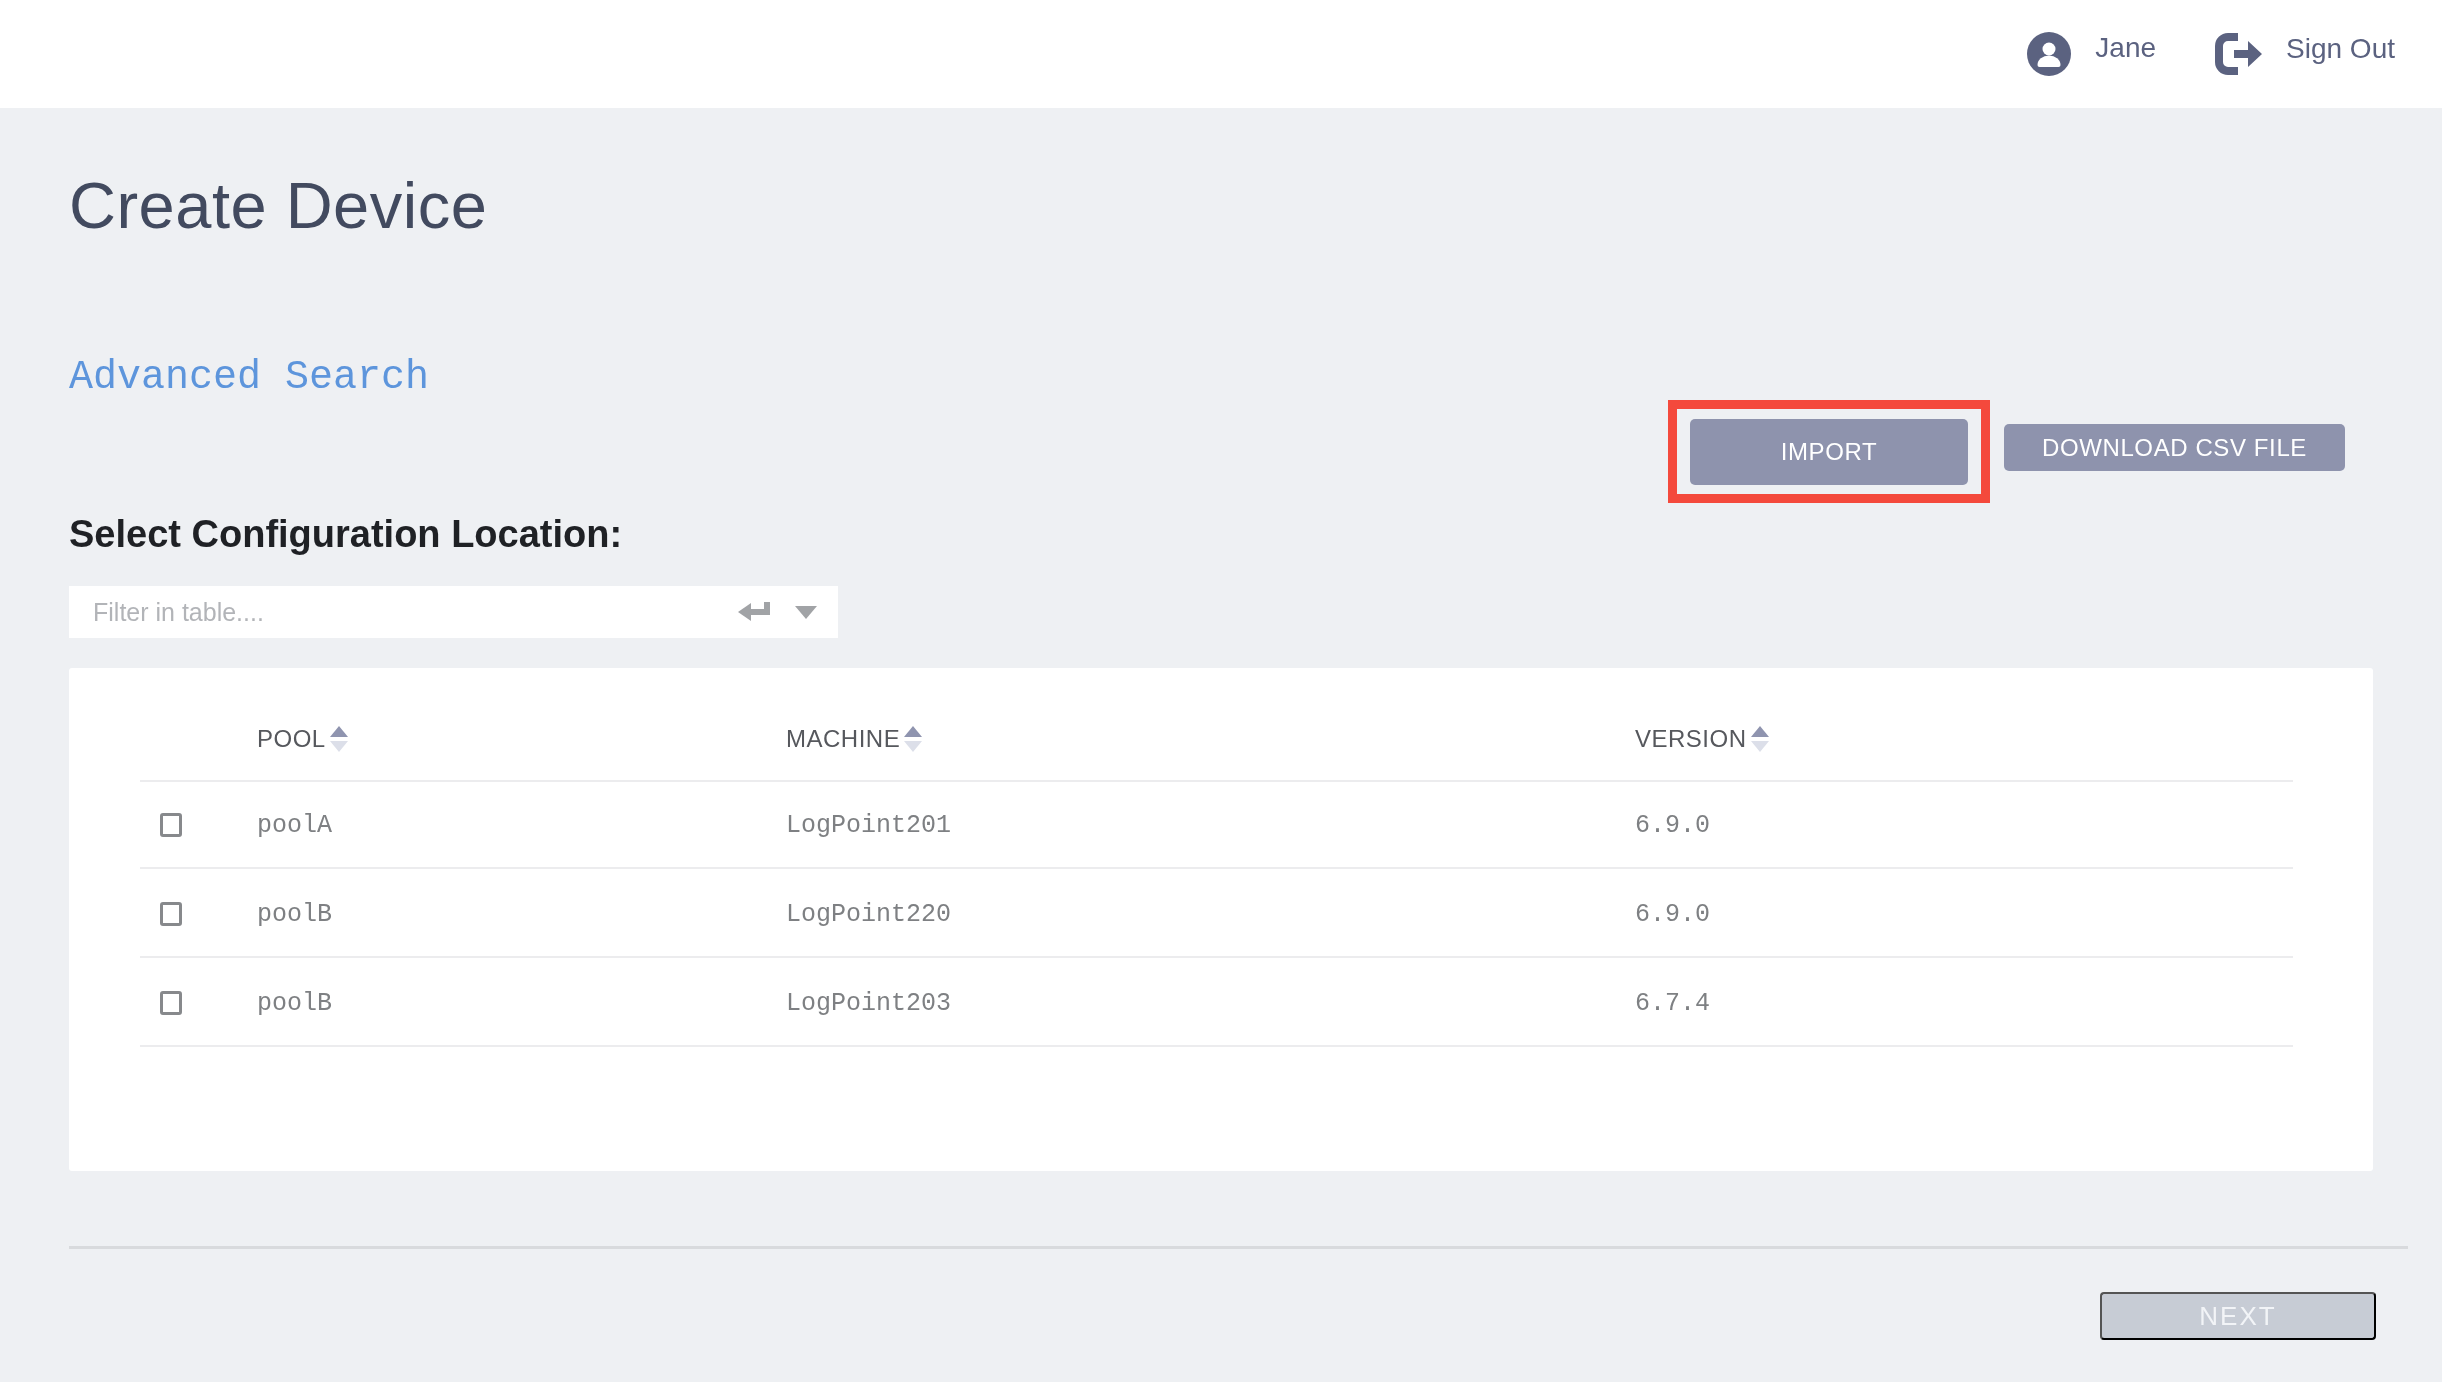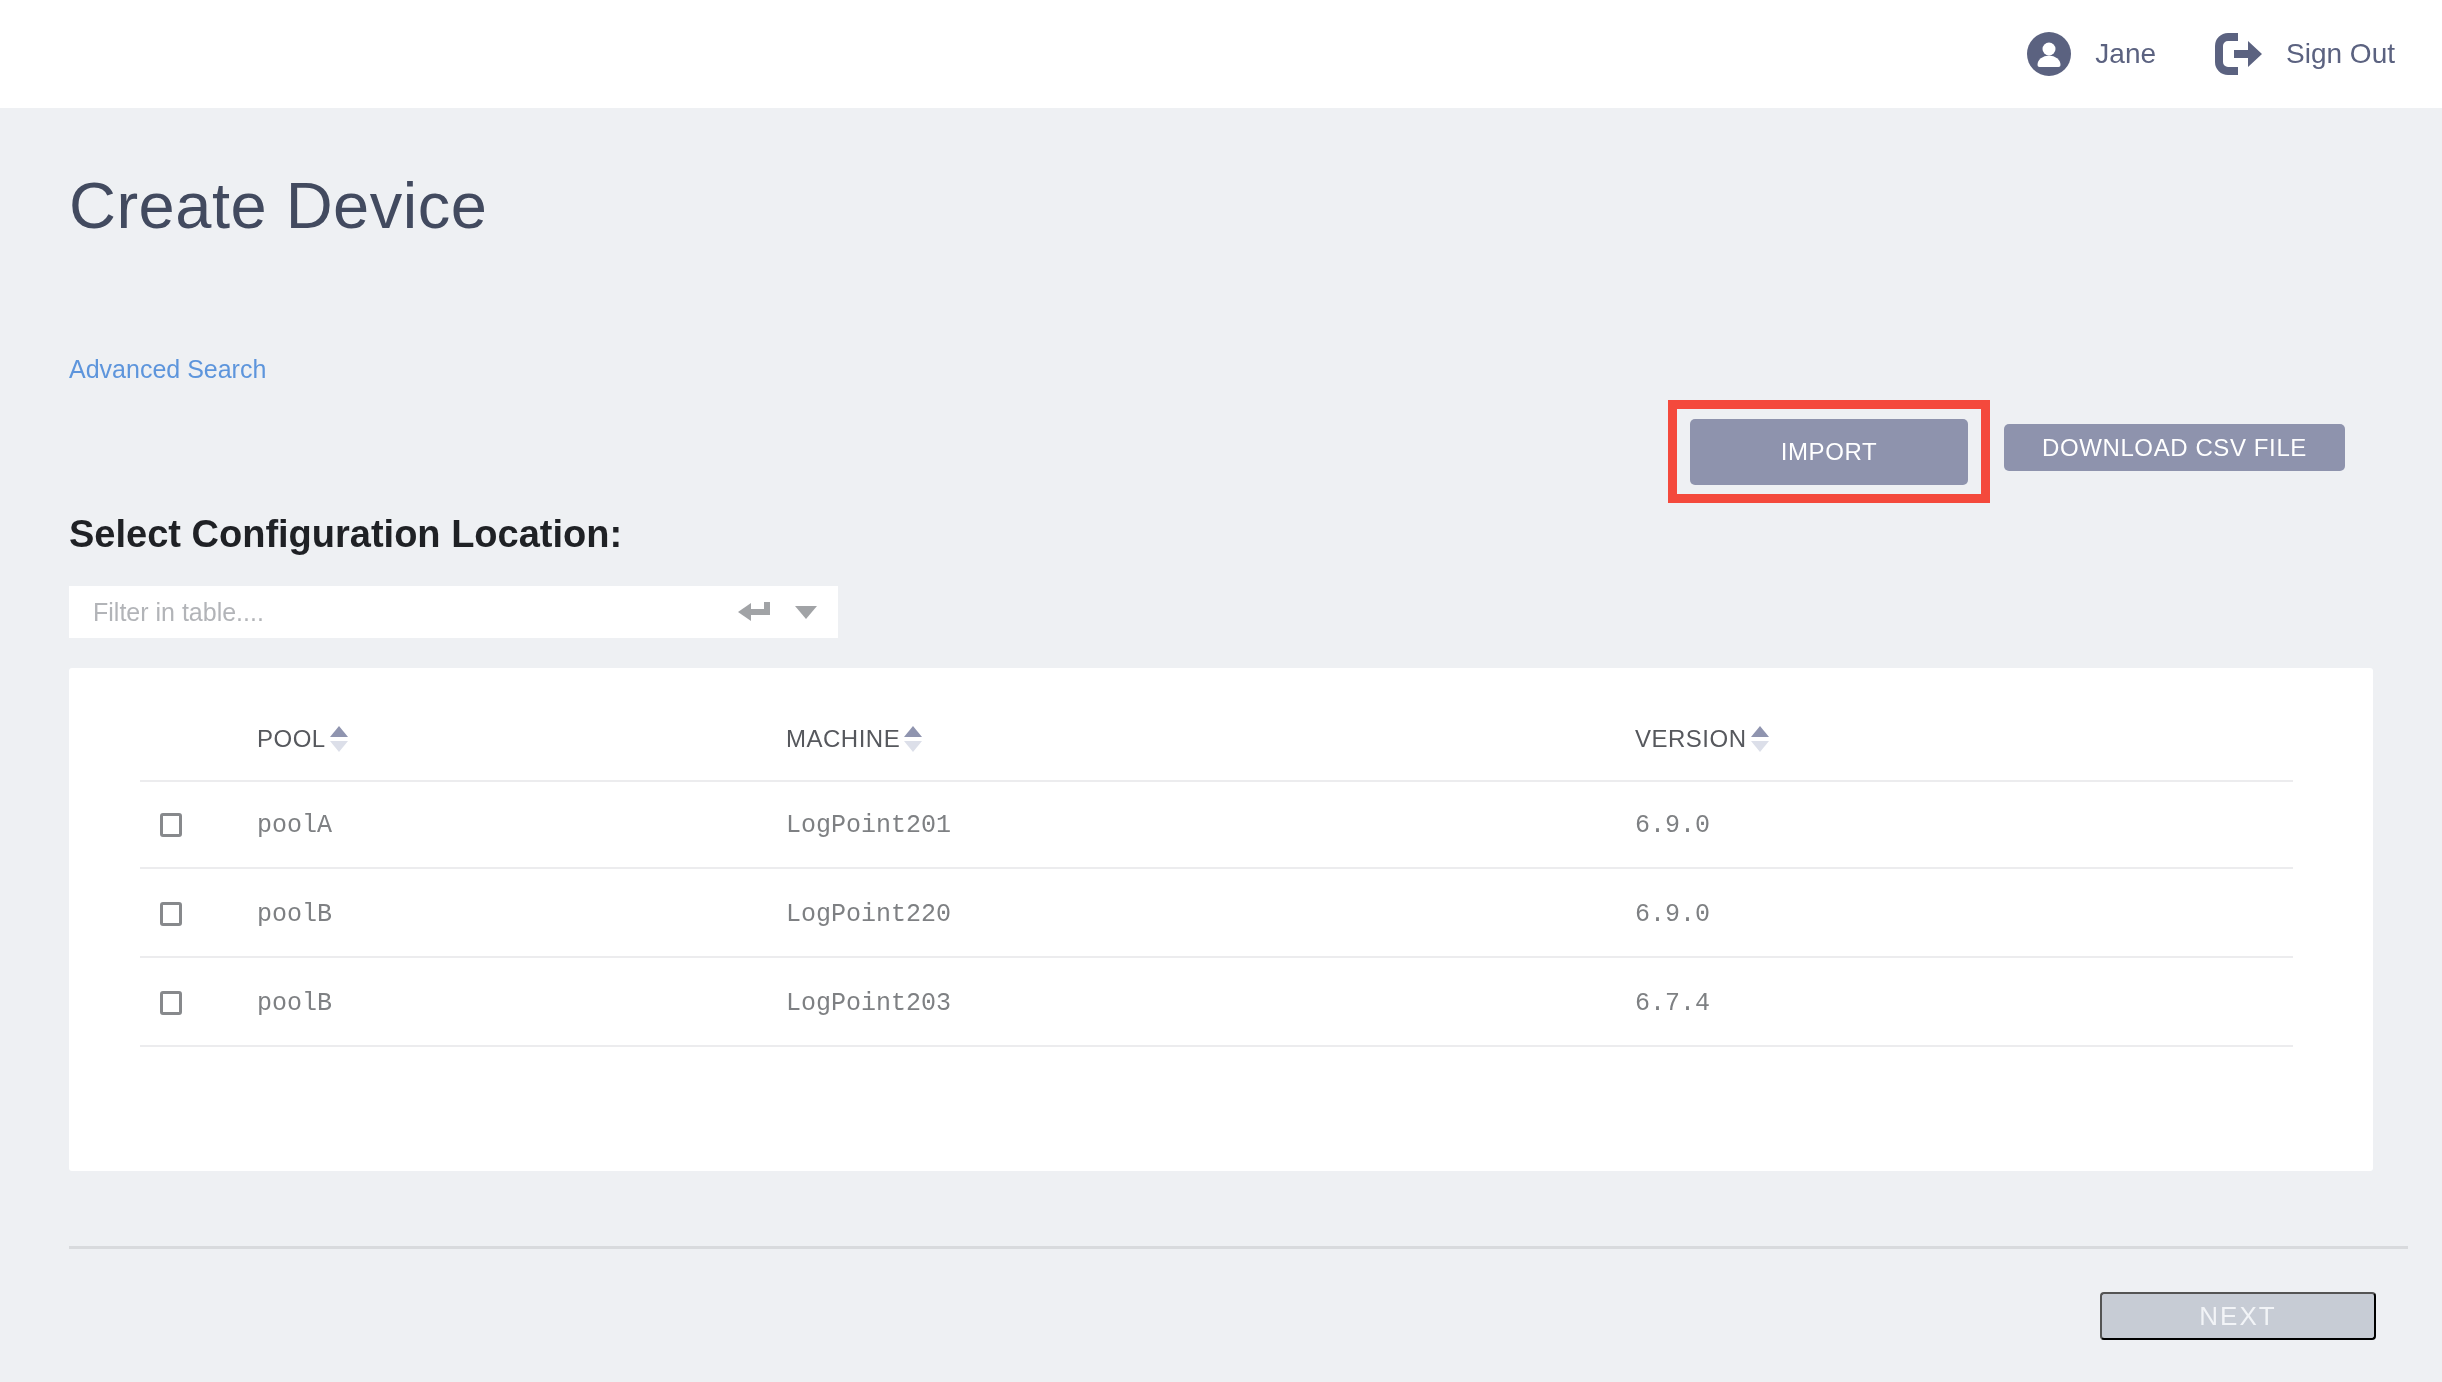--- a/index.html
+++ b/index.html
@@ -12,33 +12,33 @@
   }
 
   
   .topbar {
     position: absolute; top: 0; left: 0;
     width: 2442px; height: 108px;
     background: #ffffff;
     display: flex; align-items: center; justify-content: flex-end;
     padding-right: 47px; gap: 58px;
   }
-  .topbar-group { display: flex; align-items: center; gap: 24px; cursor: pointer; }
+  .topbar-group { display: flex; align-items: flex-start; gap: 24px; cursor: pointer; }
   .topbar-label { font-size: 28px; color: #5b6280; }
 
   
   .page-title {
     position: absolute; left: 69px; top: 168px;
     font-size: 65px; font-weight: 400; color: #424a5f;
     letter-spacing: 0.5px;
   }
   .adv-search {
     position: absolute; left: 69px; top: 355px;
-    font-size: 25px; color: var(--link-blue, #5d95dc);
-    cursor: pointer; text-decoration: none;
+    font-size: 40px; color: var(--link-blue, #5d95dc);
+    cursor: pointer; text-decoration: none; font-family: Liberation Mono, monospace;
   }
   .select-label {
     position: absolute; left: 69px; top: 513px;
     font-size: 38px; font-weight: 700; color: #1f2125;
   }
 
   
   .btn {
     display: flex; align-items: center; justify-content: center;
     background: var(--accent-button, #8e93ad);

